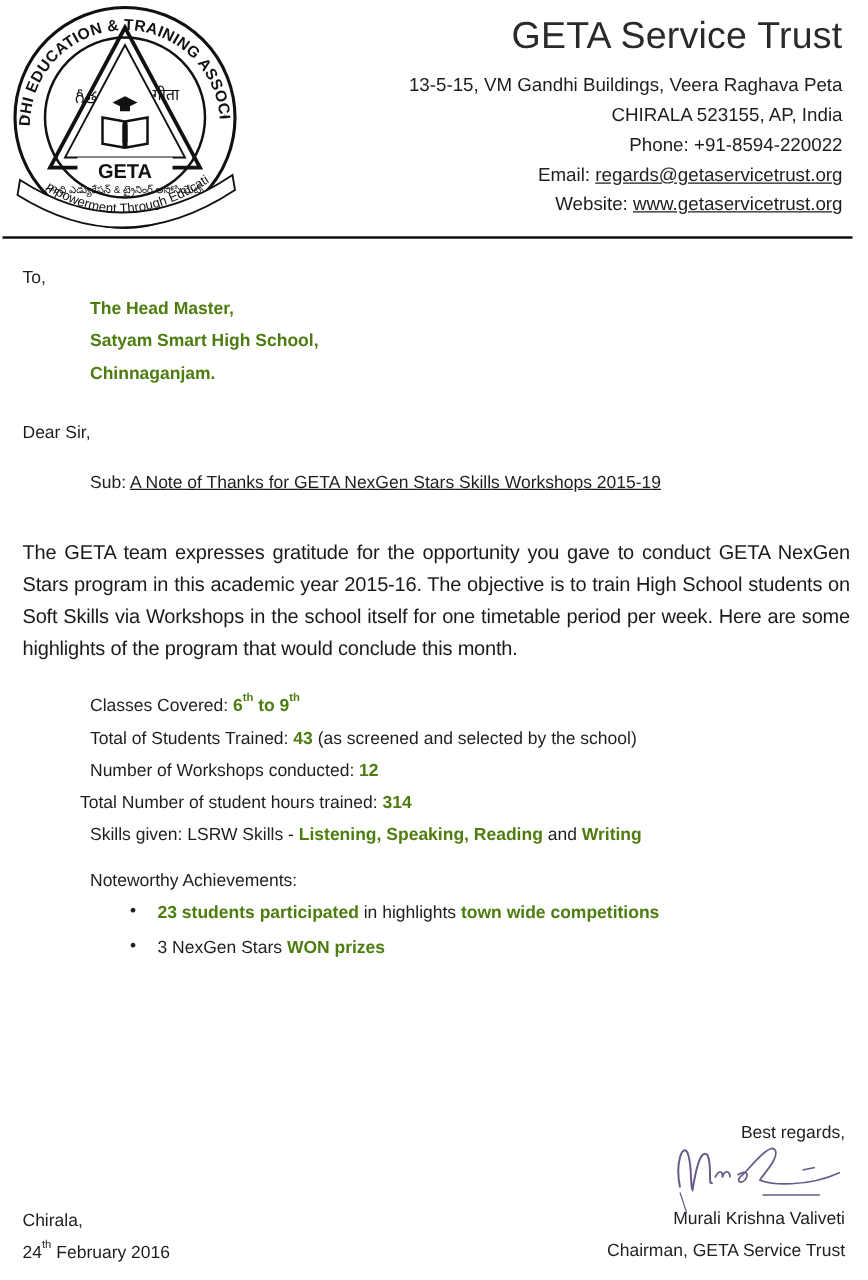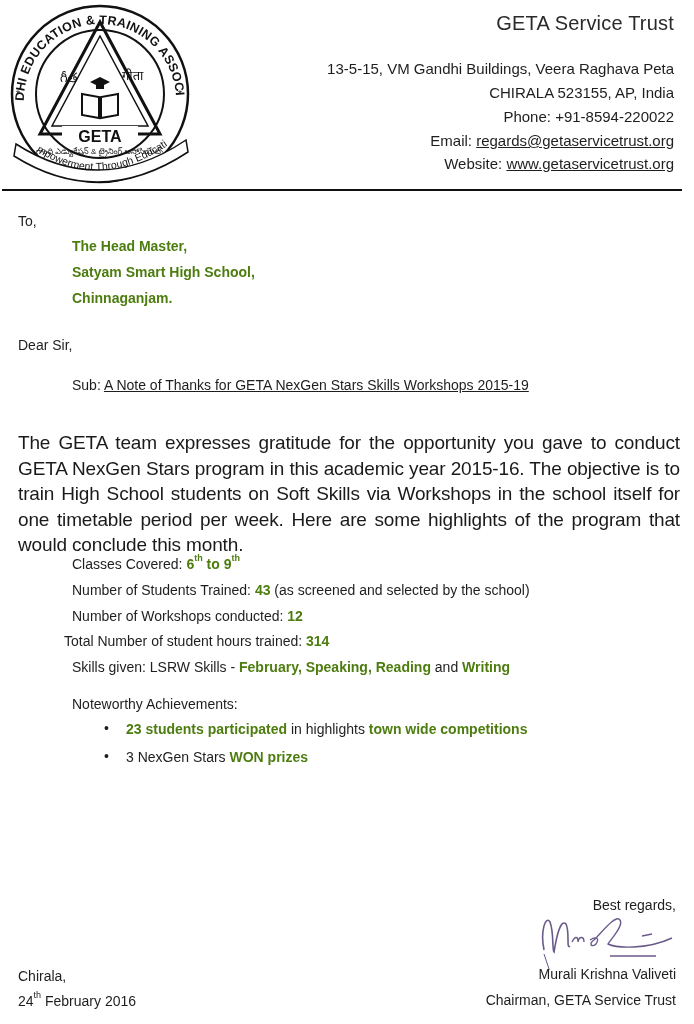--- a/index.html
+++ b/index.html
@@ -1,27 +1,27 @@
 <!DOCTYPE html>
 <html><head>
 <meta charset="utf-8">
 <style>
   html, body { margin:0; padding:0; background:#fff; }
   body { width:694px; height:1024px; position:relative; overflow:hidden;
          font-family:"Liberation Sans", sans-serif; color:#1a1a1a; }
   .abs { position:absolute; }
   .logo { left:2px; top:2px; width:196px; height:186px; }
-  .org-name { right:20px; top:12px; font-size:20px; color:#2a2a2a; font-weight:normal; letter-spacing:0.2px; }
+  .org-name { right:20px; top:12px; font-size:30px; color:#2a2a2a; font-weight:normal; letter-spacing:0.2px; }
   .addr { right:20px; font-size:15px; color:#1e1e1e; text-align:right; white-space:nowrap; }
   .addr a { color:#1e1e1e; text-decoration:underline; }
   .rule { left:2px; top:189px; width:680px; height:2px; background:#111; }
   .txt { font-size:14px; color:#1e1e1e; white-space:nowrap; }
   .b { font-weight:bold; color:#4d7c0f; }
   .sub-u { text-decoration:underline; }
-  .para { left:18px; top:430px; width:662px; font-size:19px; line-height:25.5px; text-align:justify;
+  .para { left:18px; top:430px; width:662px; font-size:16px; line-height:25.5px; text-align:justify;
           font-family:"Liberation Sans", sans-serif; color:#1a1a1a; letter-spacing:-0.15px; }
   sup { font-size:9px; vertical-align:top; position:relative; top:-3px; }
 </style>
 </head>
 <body>
 
 <div class="abs logo">
   <svg width="196" height="186" viewBox="0 0 196 186">
     <defs>
       <path id="arcTop" d="M 22 98 A 76 76 0 0 1 174 98"></path>
@@ -86,35 +86,35 @@
   <span class="sub-u">A Note of Thanks for GETA NexGen Stars Skills Workshops 2015-19</span>
 </div>
 
 <div class="abs para">The GETA team expresses gratitude for the opportunity you gave to conduct GETA NexGen Stars program in this academic year 2015-16. The objective is to train High School students on Soft Skills via Workshops in the school itself for one timetable period per week. Here are some highlights of the program that would conclude this month.</div>
 
 <div class="abs txt" style="left:72px; top:556px">
   <span>Classes Covered:</span>
   <span class="b"><span>6</span><sup>th</sup> <span>to</span> <span>9</span><sup>th</sup></span>
 </div>
 <div class="abs txt" style="left:72px; top:582px">
-  <span>Number of Students Trained:</span>
+  <span>Total of Students Trained:</span>
   <span class="b">43</span>
   <span>(as screened and selected by the school)</span>
 </div>
 <div class="abs txt" style="left:72px; top:608px">
   <span>Number of Workshops conducted:</span>
   <span class="b">12</span>
 </div>
 <div class="abs txt" style="left:64px; top:633px">
   <span>Total Number of student hours trained:</span>
   <span class="b">314</span>
 </div>
 <div class="abs txt" style="left:72px; top:659px">
   <span>Skills given: LSRW Skills -</span>
-  <span class="b">February,</span>
+  <span class="b">Listening,</span>
   <span class="b">Speaking,</span>
   <span class="b">Reading</span>
   <span>and</span>
   <span class="b">Writing</span>
 </div>
 
 <div class="abs txt" style="left:72px; top:696px">Noteworthy Achievements:</div>
 <div class="abs txt" style="left:126px; top:721px">
   <span class="abs" style="left:-22px; top:-1px">•</span>
   <span class="b">23 students</span>

